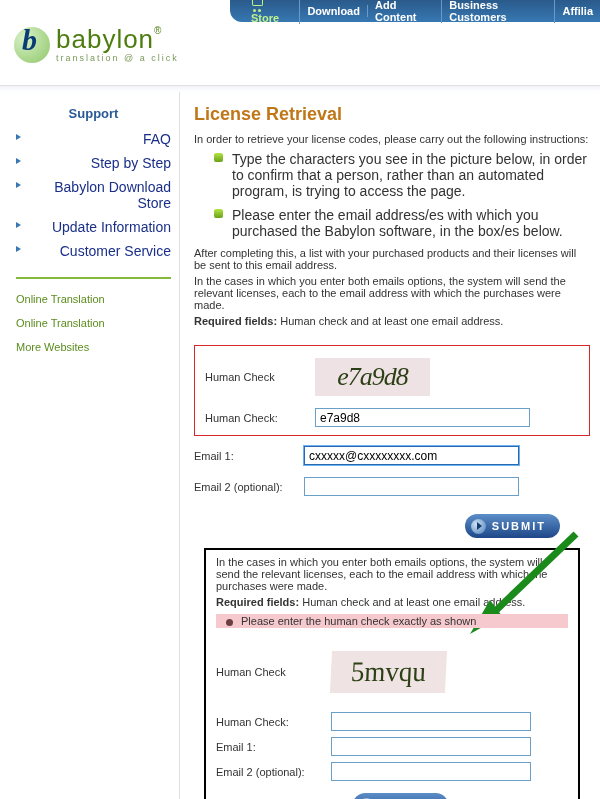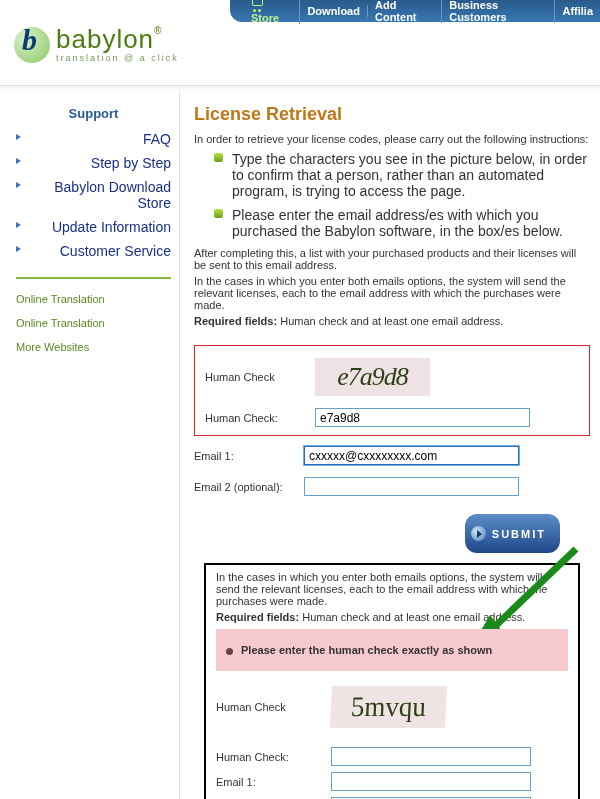--- a/index.html
+++ b/index.html
@@ -37,26 +37,26 @@
     .bullets li { position:relative; padding-left:18px; margin-bottom:8px; font-size:14px; }
     .bullets li::before { content:""; position:absolute; left:0; top:2px; width:9px; height:9px; background:linear-gradient(#b3e543,#6aa018); border-radius:2px; }
     .para { font-size:11px; margin-bottom:4px; }
     .redbox { border:1px solid #d62828; padding:12px 10px 8px; margin-top:18px; }
     .row { display:flex; align-items:center; margin-bottom:12px; font-size:11px; }
     .row label { width:110px; }
     .captcha1 { width:115px; height:38px; background:#efe2e5; display:flex; align-items:center; justify-content:center; font-family:serif; font-size:26px; font-style:italic; color:#2c4015; letter-spacing:-1px; }
     .txt { height:19px; border:1px solid #6aa0c8; padding:1px 4px; font-size:12px; }
     .txt.w1 { width:215px; }
     .submitwrap { text-align:right; padding:6px 30px 0 0; }
-    .submit-btn { display:inline-flex; align-items:center; height:39px; border:none; cursor:pointer; background:linear-gradient(#5c8ec8,#1e4788); color:#fff; font-weight:bold; font-size:11px; letter-spacing:2px; border-radius:12px; padding:0 14px 0 6px; gap:6px; }
+    .submit-btn { display:inline-flex; align-items:center; height:24px; border:none; cursor:pointer; background:linear-gradient(#5c8ec8,#1e4788); color:#fff; font-weight:bold; font-size:11px; letter-spacing:2px; border-radius:12px; padding:0 14px 0 6px; gap:6px; }
     .arrow-circ { width:15px; height:15px; border-radius:50%; background:radial-gradient(circle at 35% 35%,#cfe4f7,#4a7cb6); display:flex; align-items:center; justify-content:center; }
     .arrow-circ::after { content:""; border-left:5px solid #163b6d; border-top:4px solid transparent; border-bottom:4px solid transparent; margin-left:2px; }
     .annot { position:relative; margin:10px 10px 0; }
     .inset { border:2px solid #000; padding:6px 10px 10px; }
-    .errorbar { background:#f5c9cd; padding:15px 10px; margin:6px 0 16px; font-size:11px; position:relative;font-weight:bold; }
+    .errorbar { background:#f5c9cd; padding:1px 10px; margin:6px 0 24px; font-size:11px; position:relative; }
     .errorbar::before { content:""; width:7px; height:7px; border-radius:50%; background:#6b3f3f; display:inline-block; margin-right:8px; vertical-align:middle; }
     .captcha2 { width:115px; height:40px; background:#efe3e3; display:flex; align-items:center; justify-content:center; font-family:serif; font-size:27px; color:#2c4015; transform:scaleY(1.05) skewX(-3deg); }
     .row2 { display:flex; align-items:center; margin-bottom:6px; font-size:11px; }
     .row2 label { width:115px; }
     .txt2 { height:19px; border:1px solid #6aa0c8; width:200px; }
     .green-arrow { position:absolute; right:-8px; top:-18px; width:140px; height:120px; pointer-events:none; }
   </style>
 </head>
 <body>
 

